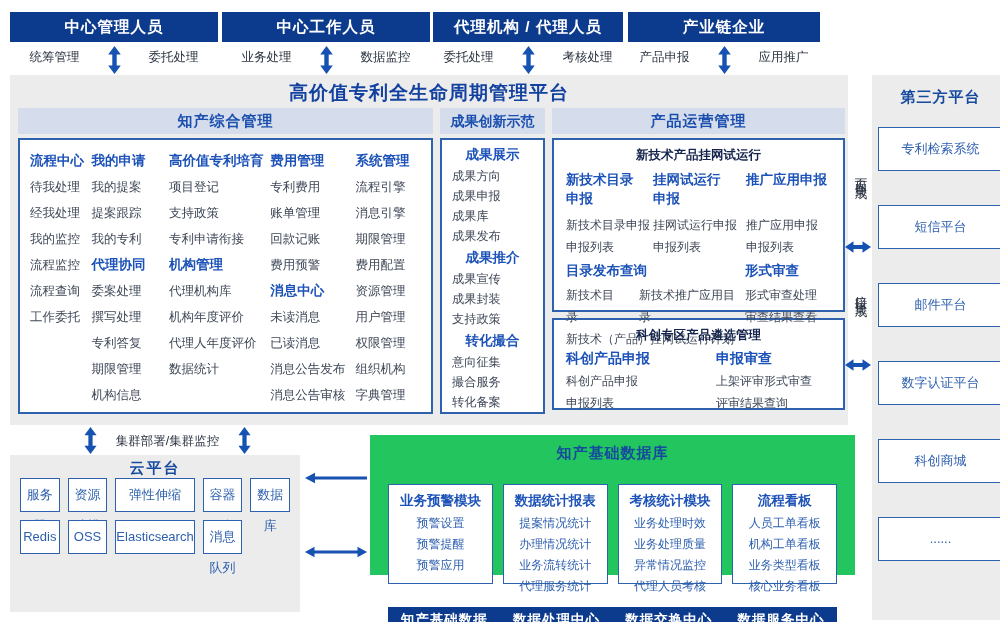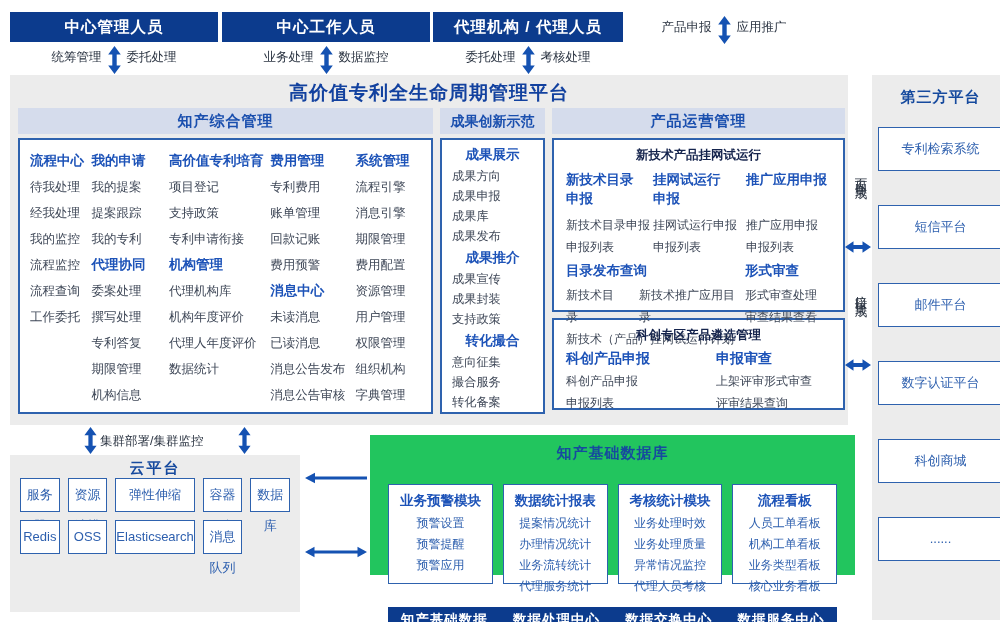--- a/index.html
+++ b/index.html
@@ -3,21 +3,21 @@
 <meta charset="utf-8">
 <style>
   * { box-sizing: border-box; margin: 0; padding: 0; }
   body { background:#fff; font-family:"Liberation Sans","DejaVu Sans",sans-serif; }
   .canvas { position:relative; width:1000px; height:622px; background:#fff; overflow:hidden; }
 
   
   .role { position:absolute; top:12px; }
   .role-title { height:30px; line-height:30px; background:#0c3b8d; color:#fff;
                 font-weight:bold; font-size:15.5px; text-align:center; letter-spacing:1px; }
-  .role-subs { height:30px; display:flex; justify-content:center; gap:6px; align-items:flex-start; }
+  .role-subs { height:30px; display:flex; justify-content:center; gap:28px; align-items:flex-start; }
   .role-sub { font-size:12.5px; color:#2b3442; line-height:30px; }
   .arr-v { width:13px; height:28px; fill:#1552b2; margin-top:4px; }
 
   
   .plat { position:absolute; left:10px; top:75px; width:838px; height:350px; background:#ececec; }
   .plat-title { text-align:center; padding-top:5px; font-size:19px; font-weight:bold; color:#12419f; letter-spacing:1px; }
   .sec { position:absolute; top:33px; }
   .sec-h { height:26px; line-height:26px; background:#d5dcec; color:#1a4fae;
            font-weight:bold; font-size:15px; text-align:center; letter-spacing:1px; }
   .sec-body { margin-top:4px; background:#fff; border:2px solid #2e62ae; height:276px; }
@@ -45,21 +45,21 @@
            font-size:12.5px; color:#2b3442; letter-spacing:3px; left:852px; }
   .arr-h { position:absolute; width:26px; height:12px; fill:#1552b2; left:845px; }
 
   
   .side { position:absolute; left:872px; top:75px; width:137px; height:545px; background:#ececec; }
   .side-title { text-align:center; font-weight:bold; font-size:15px; color:#164a9e; padding:13px 0 20px; letter-spacing:1px; }
   .side-box { margin:0 6px 34px; height:44px; background:#fff; border:1.5px solid #2e62ae;
               text-align:center; line-height:41px; font-size:13px; color:#2d5fae; }
 
   
-  .cluster-text { position:absolute; left:100px; top:427px; width:135px; text-align:left;
+  .cluster-text { position:absolute; left:100px; top:427px; width:135px; text-align:center;
                   font-size:12.5px; color:#2b3442; line-height:28px; }
   .arr-vc { position:absolute; width:13px; height:27px; fill:#1552b2; top:427px; }
 
   
   .cloud { position:absolute; left:10px; top:455px; width:290px; height:157px; background:#ececec; }
   .cloud-title { text-align:center; font-weight:bold; font-size:15px; color:#164a9e; padding-top:3px; line-height:20px; letter-spacing:2px; }
   .cloud-grid { display:grid; grid-template-columns:repeat(5,1fr); gap:8px; padding:0 10px; }
   .cloud-box { height:34px; background:#fff; border:1.5px solid #2e62ae; text-align:center;
                line-height:31px; font-size:13px; color:#2d5fae; }
 
@@ -114,20 +114,21 @@
     <div class="role-title">代理机构 / 代理人员</div>
     <div class="role-subs">
       <span class="role-sub">委托处理</span>
       <svg class="arr-v" viewBox="0 0 13 28">
           <use href="#vd"></use>
         </svg>
       <span class="role-sub">考核处理</span>
     </div>
   </div>
   <div class="role" style="left:628px;width:192px">
+    <div class="role-title">产业链企业</div>
     <div class="role-subs">
       <span class="role-sub">产品申报</span>
       <svg class="arr-v" viewBox="0 0 13 28">
           <use href="#vd"></use>
         </svg>
       <span class="role-sub">应用推广</span>
     </div>
   </div>
 
   <div class="plat">

